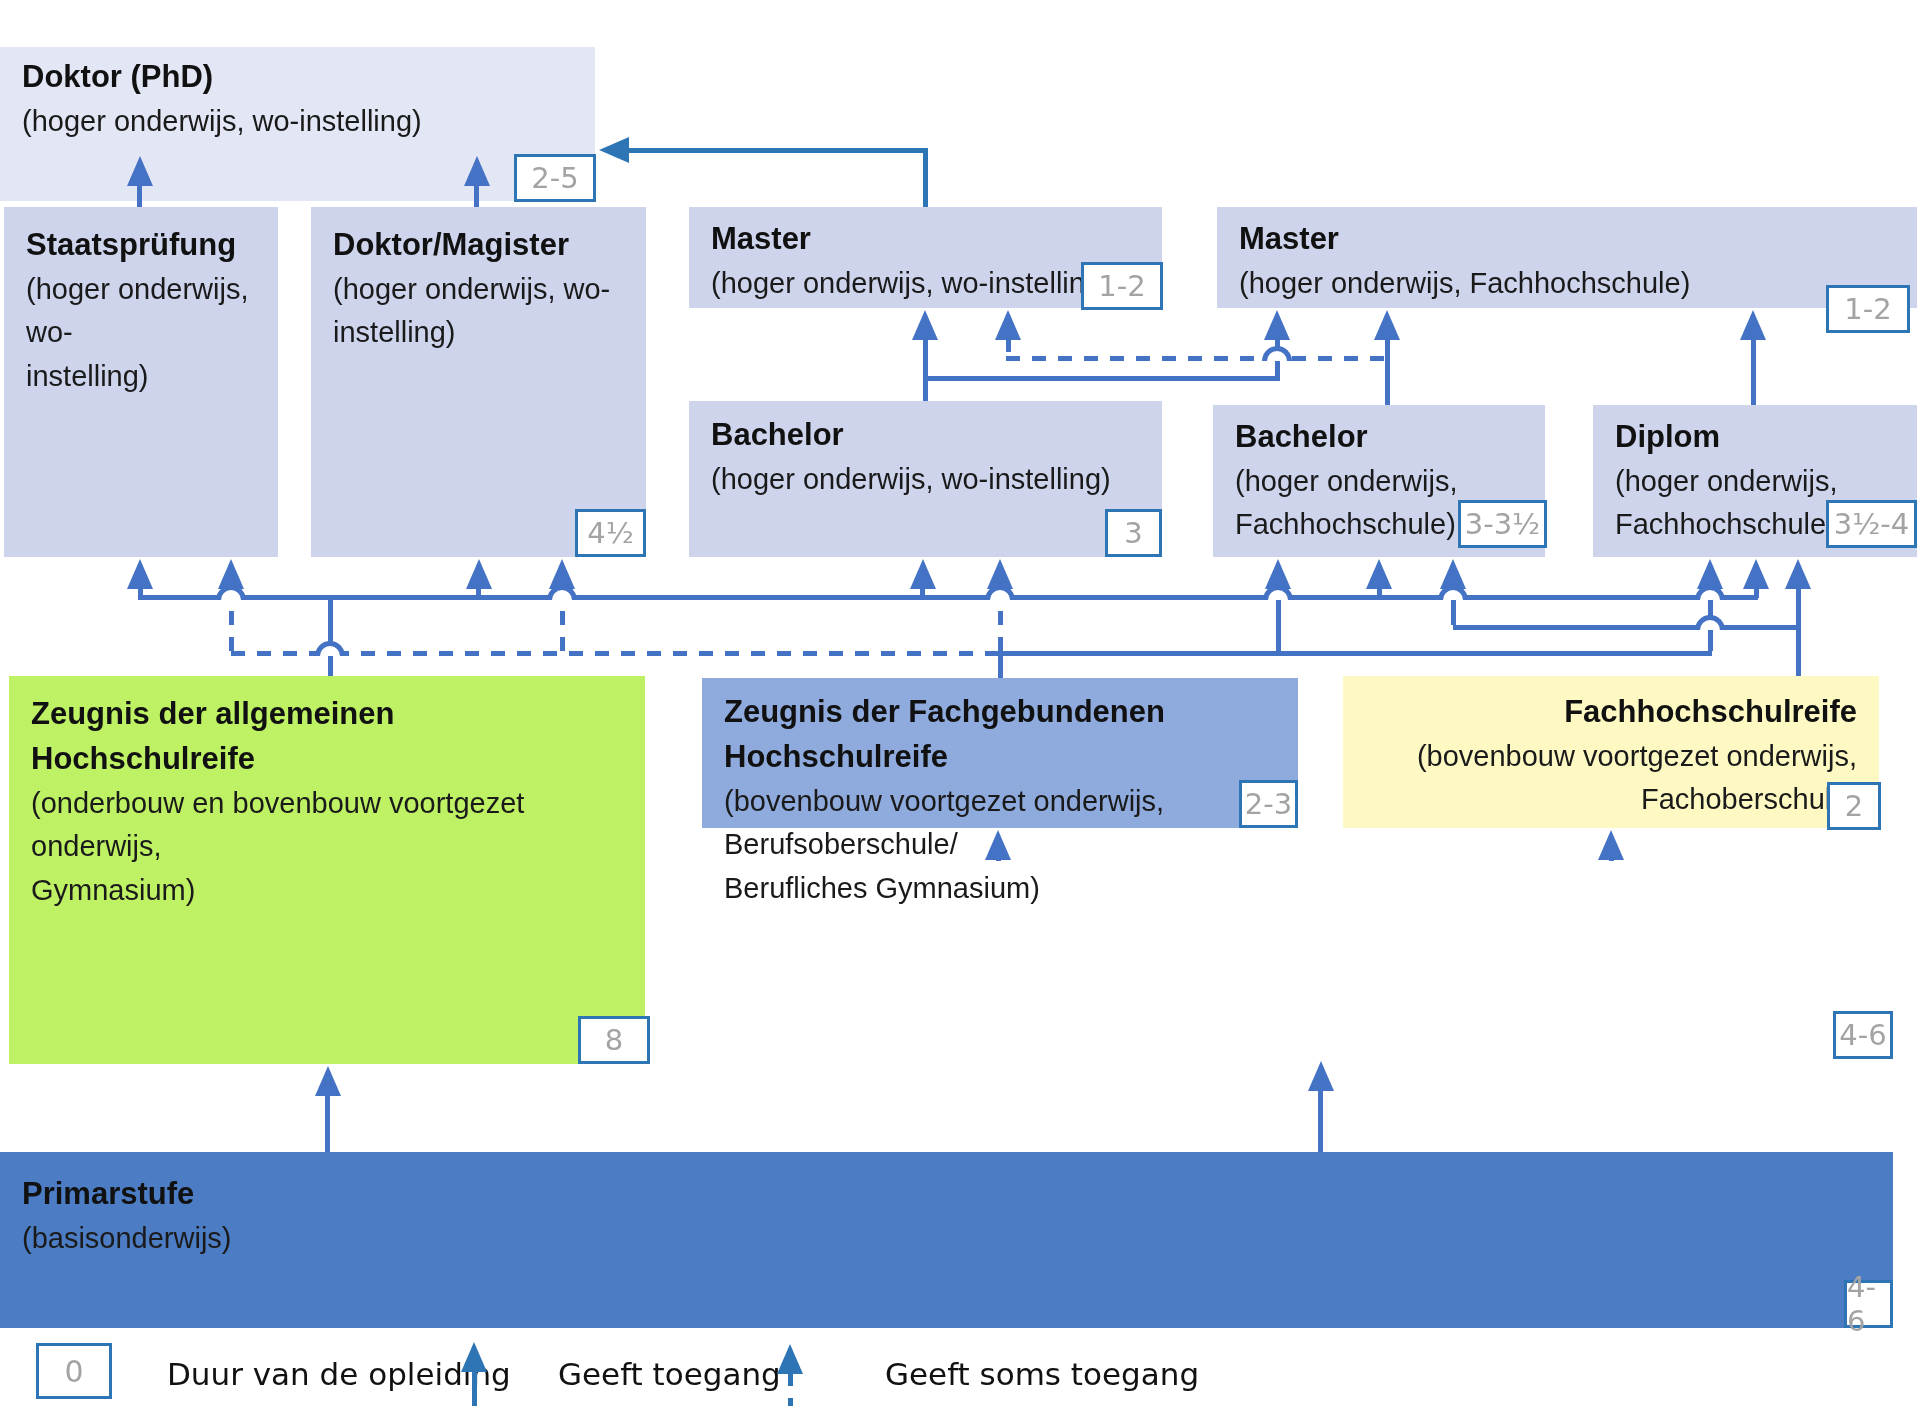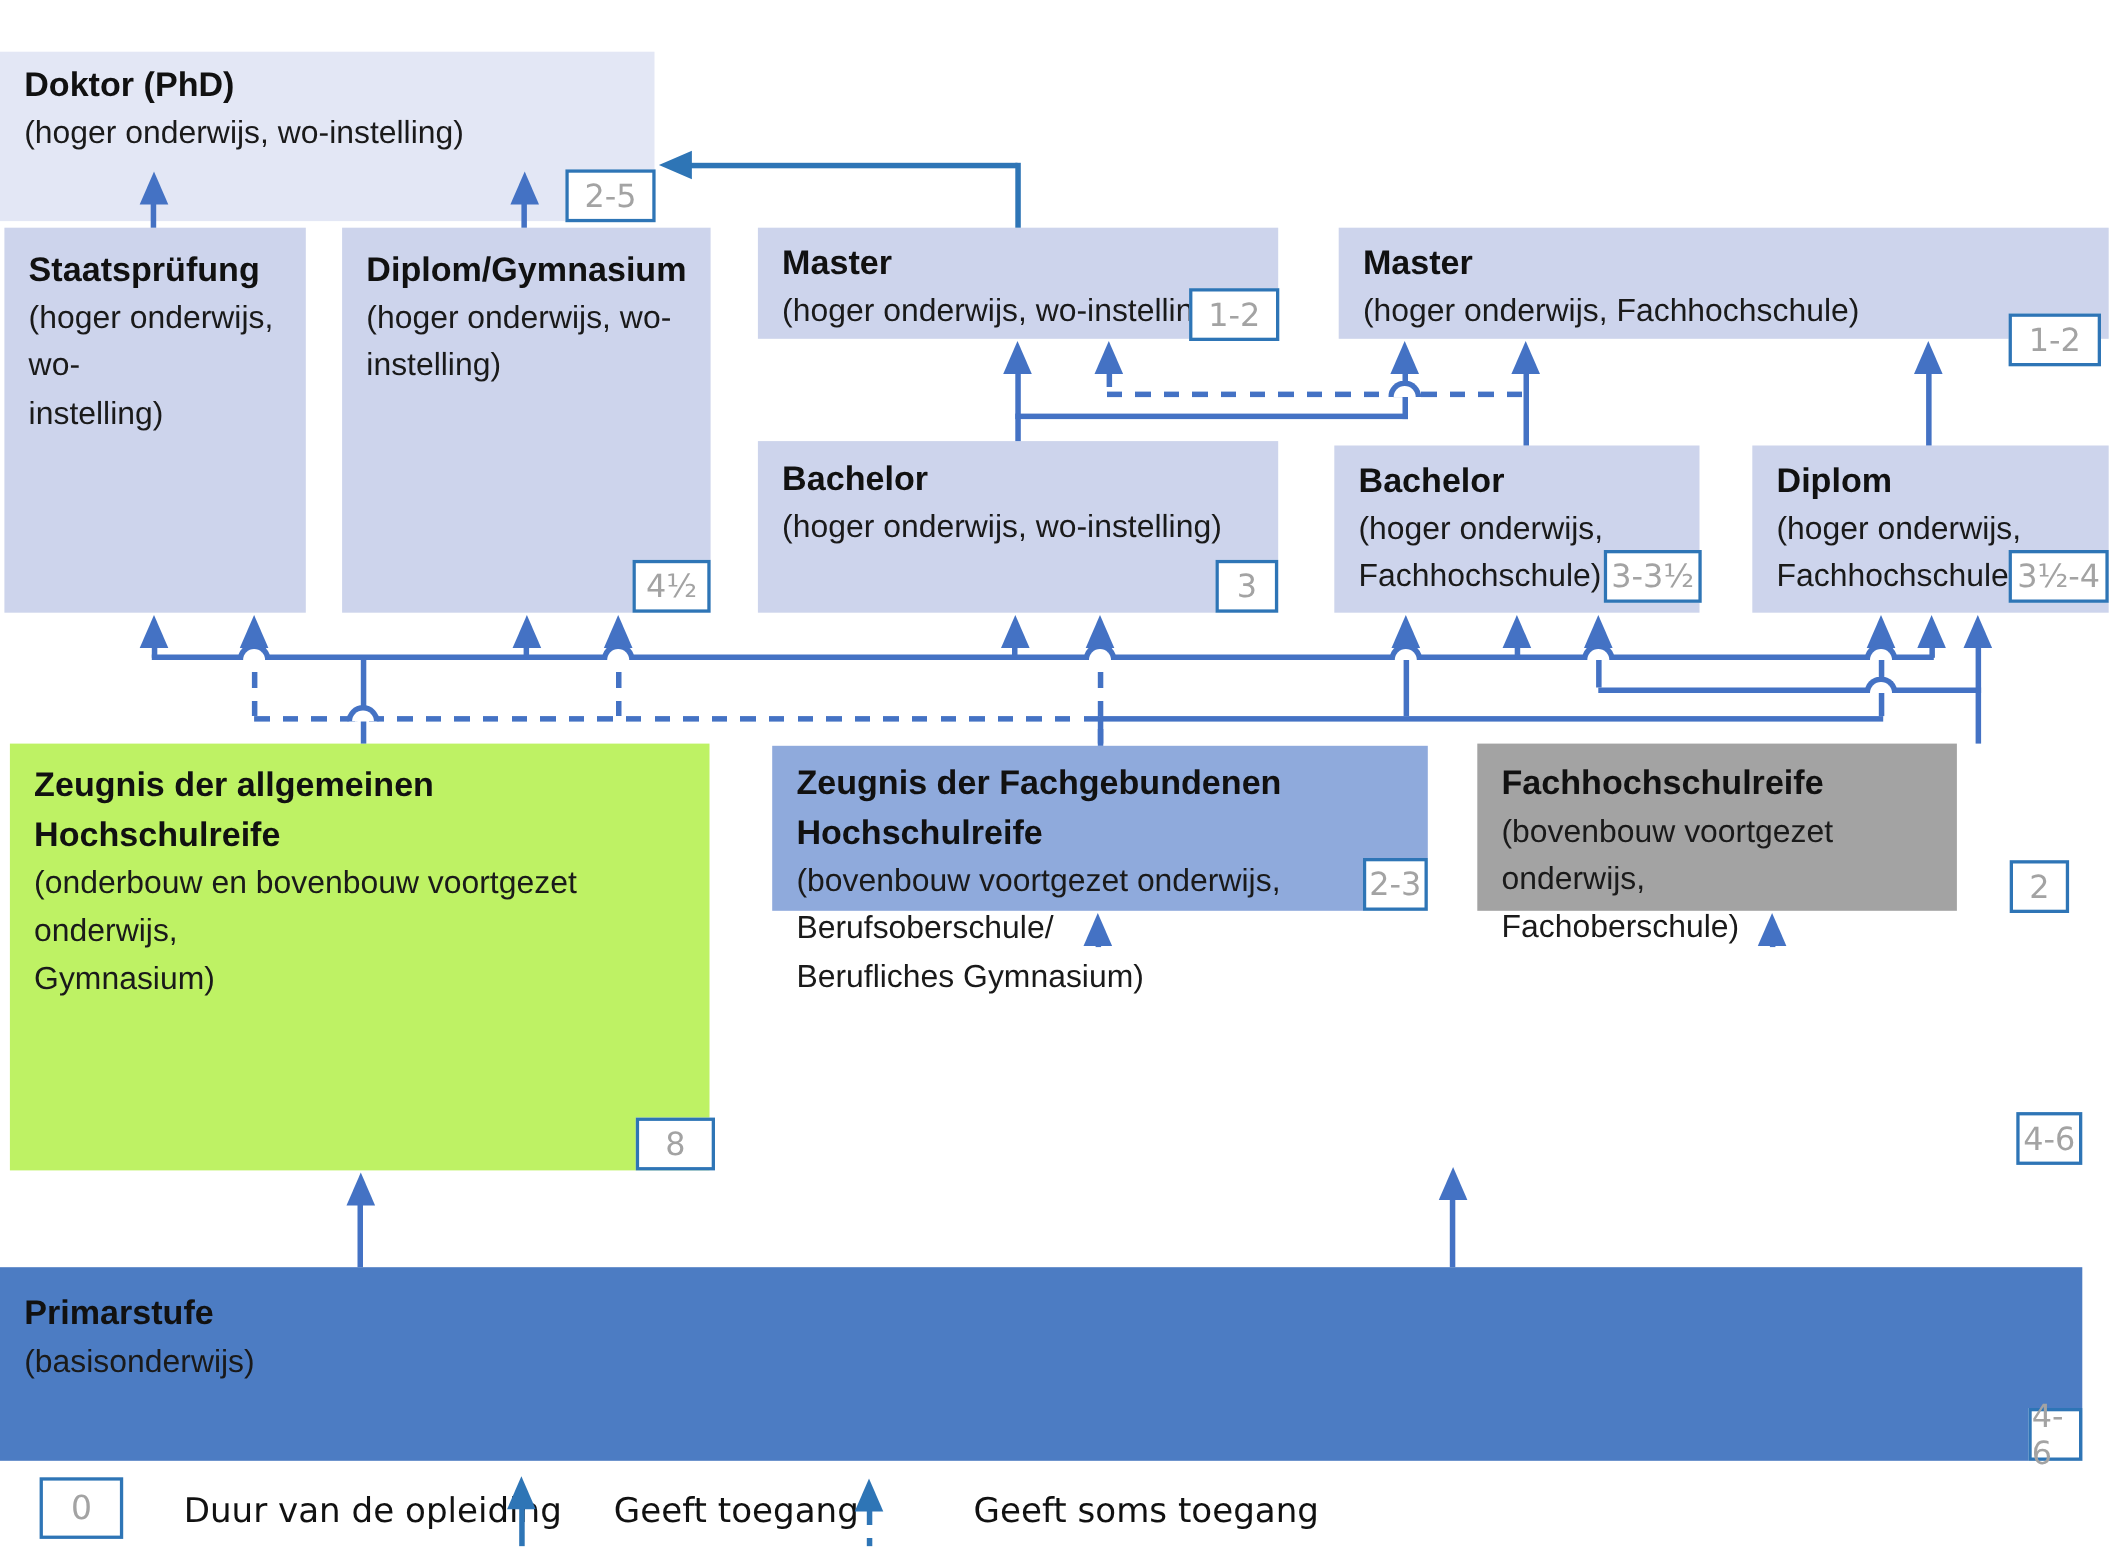--- a/index.html
+++ b/index.html
@@ -33,21 +33,21 @@
   <div class="box" style="left:0;top:0;width:595px;height:154px;background:#e3e7f5;padding-top:8px;margin-top:47px;">
     <div class="t">Doktor (PhD)</div>
     <div class="s">(hoger onderwijs, wo-instelling)</div>
   </div>
   <div class="box" style="left:4px;top:207px;width:274px;height:350px;background:#cdd4ec;">
     <div class="t">Staatsprüfung</div>
     <div class="s">(hoger onderwijs, wo-
 instelling)</div>
   </div>
   <div class="box" style="left:311px;top:207px;width:335px;height:350px;background:#cdd4ec;">
-    <div class="t">Diplom/Gymnasium</div>
+    <div class="t">Doktor/Magister</div>
     <div class="s">(hoger onderwijs, wo-
 instelling)</div>
   </div>
   <div class="box" style="left:689px;top:207px;width:473px;height:101px;background:#cdd4ec;padding-top:10px;">
     <div class="t">Master</div>
     <div class="s">(hoger onderwijs, wo-instelling)</div>
   </div>
   <div class="box" style="left:1217px;top:207px;width:700px;height:101px;background:#cdd4ec;padding-top:10px;">
     <div class="t">Master</div>
     <div class="s">(hoger onderwijs, Fachhochschule)</div>
@@ -69,21 +69,21 @@
   <div class="box" style="left:9px;top:676px;width:636px;height:388px;background:#bef264;">
     <div class="t">Zeugnis der allgemeinen Hochschulreife</div>
     <div class="s">(onderbouw en bovenbouw voortgezet onderwijs,
 Gymnasium)</div>
   </div>
   <div class="box" style="left:702px;top:678px;width:596px;height:150px;background:#8faadc;padding-top:12px;">
     <div class="t">Zeugnis der Fachgebundenen Hochschulreife</div>
     <div class="s">(bovenbouw voortgezet onderwijs, Berufsoberschule/
 Berufliches Gymnasium)</div>
   </div>
-  <div class="box" style="left:1343px;top:676px;width:436px;height:152px;background:#a3a3a3;padding-top:14px;">
+  <div class="box" style="left:1343px;top:676px;width:536px;height:152px;background:#fef9c3;padding-top:14px;text-align:right;">
     <div class="t">Fachhochschulreife</div>
     <div class="s">(bovenbouw voortgezet onderwijs,
 Fachoberschule)</div>
   </div>
   <div class="box" style="left:0;top:1152px;width:1893px;height:176px;background:#4c7cc3;padding-top:20px;">
     <div class="t">Primarstufe</div>
     <div class="s">(basisonderwijs)</div>
   </div>
 
   <div class="vl" style="left:137px;top:182px;height:25px;"></div>

